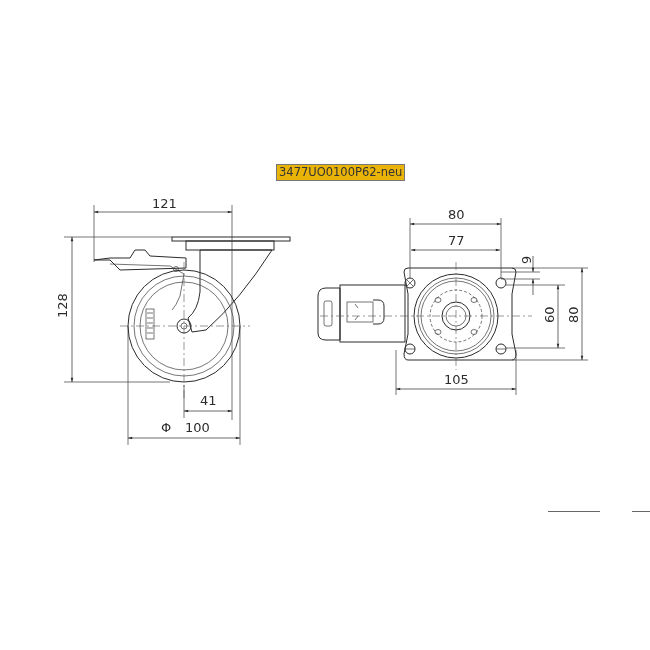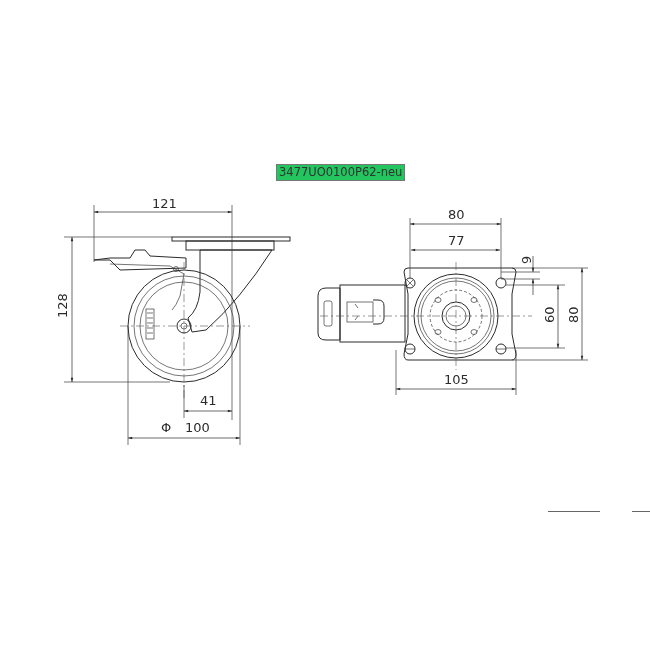--- a/index.html
+++ b/index.html
@@ -4,21 +4,21 @@
 <style>
   html, body { margin:0; padding:0; background:#ffffff; }
   body { width:650px; height:650px; position:relative; overflow:hidden; font-family:"DejaVu Sans", sans-serif; }
   #drawing { position:absolute; left:0; top:0; width:650px; height:650px; }
   .ln { stroke:#2b2b2b; stroke-width:1; fill:none; }
   .thin { stroke:#3a3a3a; stroke-width:0.7; fill:none; }
   .center { stroke:#555; stroke-width:0.6; fill:none; stroke-dasharray:8 3 2 3; }
   .dim { stroke:#2b2b2b; stroke-width:0.7; fill:none; }
   .arrow { fill:#2b2b2b; }
   .dimtext { font-family:"DejaVu Sans", sans-serif; font-size:13px; fill:#2b2b2b; }
-  .label-box { position:absolute; left:276px; top:164px; height:15px; padding:0 2px; border:1px solid #777; background:#22c55e;
+  .label-box { position:absolute; left:276px; top:164px; height:15px; padding:0 2px; border:1px solid #777; background:#eab308;
     font-family:"DejaVu Sans", sans-serif; font-size:11.5px; line-height:15px; color:#333; white-space:nowrap; }
   .footer-mark { position:absolute; top:511px; height:1px; background:#666; }
 </style>
 </head>
 <body>
 
 <div class="label-box">3477UO0100P62-neu</div>
 
 <svg id="drawing" viewBox="0 0 650 650" xmlns="http://www.w3.org/2000/svg">
   <defs>

